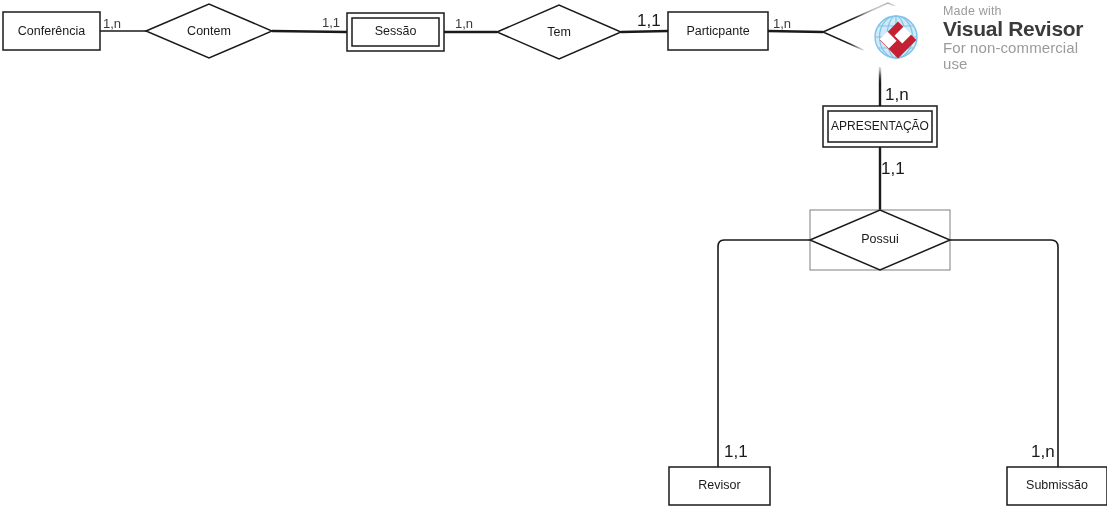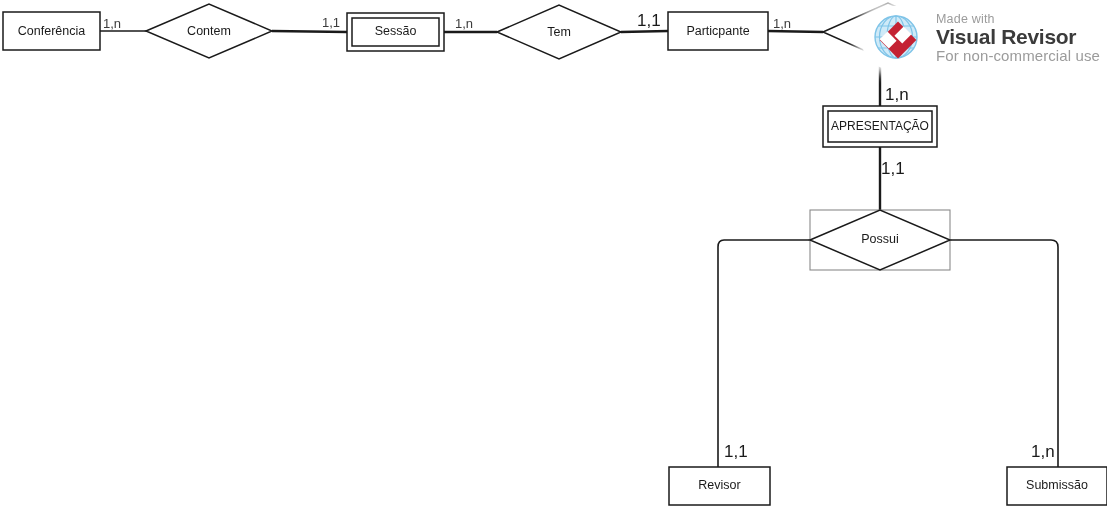--- a/index.html
+++ b/index.html
@@ -91,21 +91,21 @@
     padding-left: 8px;
     box-sizing: border-box;
   }
   #wm-logo {
     width: 56px;
     height: 56px;
     flex: 0 0 56px;
     position: relative;
   }
   #wm-text {
-    margin-left: 11px;
+    margin-left: 18px;
     line-height: 1.05;
   }
   .wm-made {
     font-family: "Liberation Sans", sans-serif;
     font-size: 12.5px;
     color: #9b9b9b;
     letter-spacing: .2px;
   }
   .wm-brand {
     font-family: "Liberation Sans", sans-serif;

